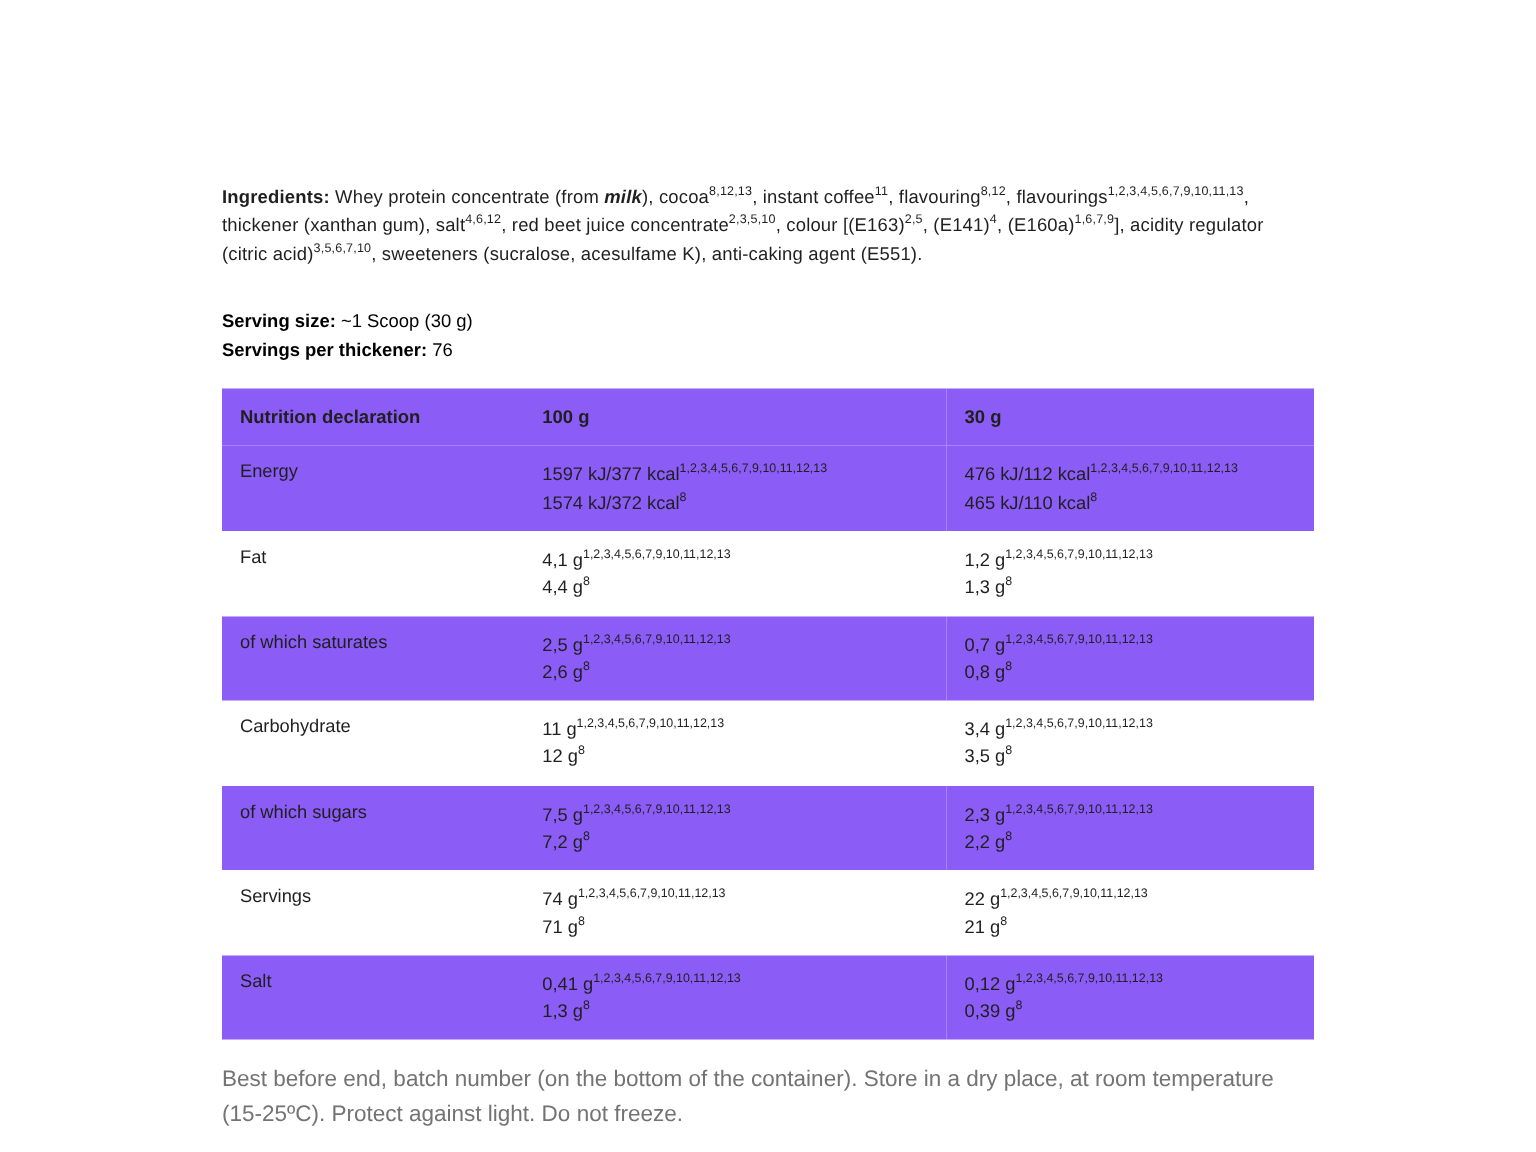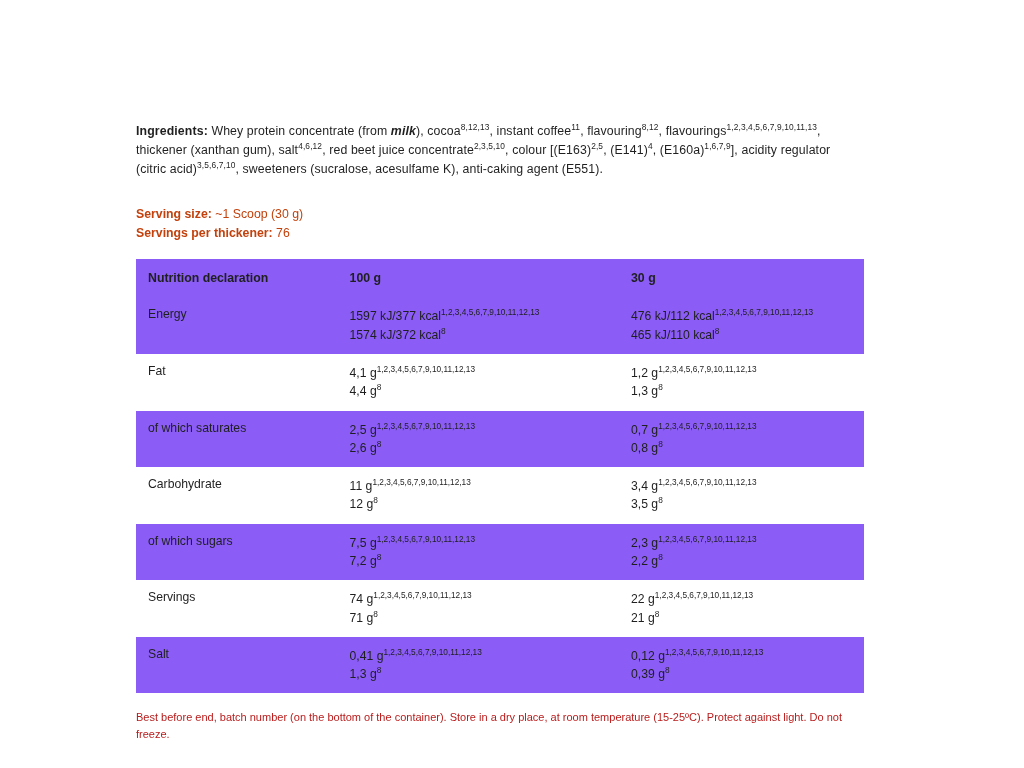--- a/index.html
+++ b/index.html
@@ -10,21 +10,21 @@
   body {
     width: 1024px;
     height: 768px;
     font-family: "Liberation Sans", sans-serif;
     color: #1b1b1b;
     position: relative;
     overflow: hidden;
   }
   .page {
     position: absolute;
-    left: 136px;
+    left: 148px;
     top: 110px;
     width: 728px;
   }
 
   
   .ingredients {
     font-size: 12.3px;
     line-height: 1.55;
     color: #1f1f1f;
     letter-spacing: 0.01em;
@@ -35,21 +35,21 @@
     font-size: 0.68em;
     vertical-align: super;
     line-height: 0;
   }
 
   
   .serving {
     margin-top: 26px;
     font-size: 12.3px;
     line-height: 1.5;
-    color: #c2410c;
+    color: #000000;
   }
   .serving .lbl { font-weight: bold; }
 
   
   table.nutrition {
     margin-top: 17px;
     width: 728px;
     border-collapse: collapse;
     font-size: 12.2px;
     color: #1f1f1f;
@@ -69,23 +69,23 @@
   tr.shaded { background: #8b5cf6; }
   .col-name { width: 200px; }
   .col-v1   { width: 285px; }
   .col-v2   { width: 243px; }
   .indent { padding-left: 28px; }
   .cellline { display: block; line-height: 1.5; }
 
   
   .footnote {
     margin-top: 16px;
-    font-size: 11px;
+    font-size: 15px;
     line-height: 1.5;
-    color: #b91c1c;
+    color: #737373;
   }
 </style>
 </head>
 <body>
 
 <div class="page">
 
   <p class="ingredients">
     <b>Ingredients:</b><span id="ingredients-text"><span> Whey protein concentrate (from </span><i>milk</i><span>), cocoa</span><sup>8,12,13</sup><span>, instant coffee</span><sup>11</sup><span>, flavouring</span><sup>8,12</sup><span>, flavourings</span><sup>1,2,3,4,5,6,7,9,10,11,13</sup><span>, thickener (xanthan gum), salt</span><sup>4,6,12</sup><span>, red beet juice concentrate</span><sup>2,3,5,10</sup><span>, colour [(E163)</span><sup>2,5</sup><span>, (E141)</span><sup>4</sup><span>, (E160a)</span><sup>1,6,7,9</sup><span>], acidity regulator (citric acid)</span><sup>3,5,6,7,10</sup><span>, sweeteners (sucralose, acesulfame K), anti-caking agent (E551).</span></span>
   </p>

